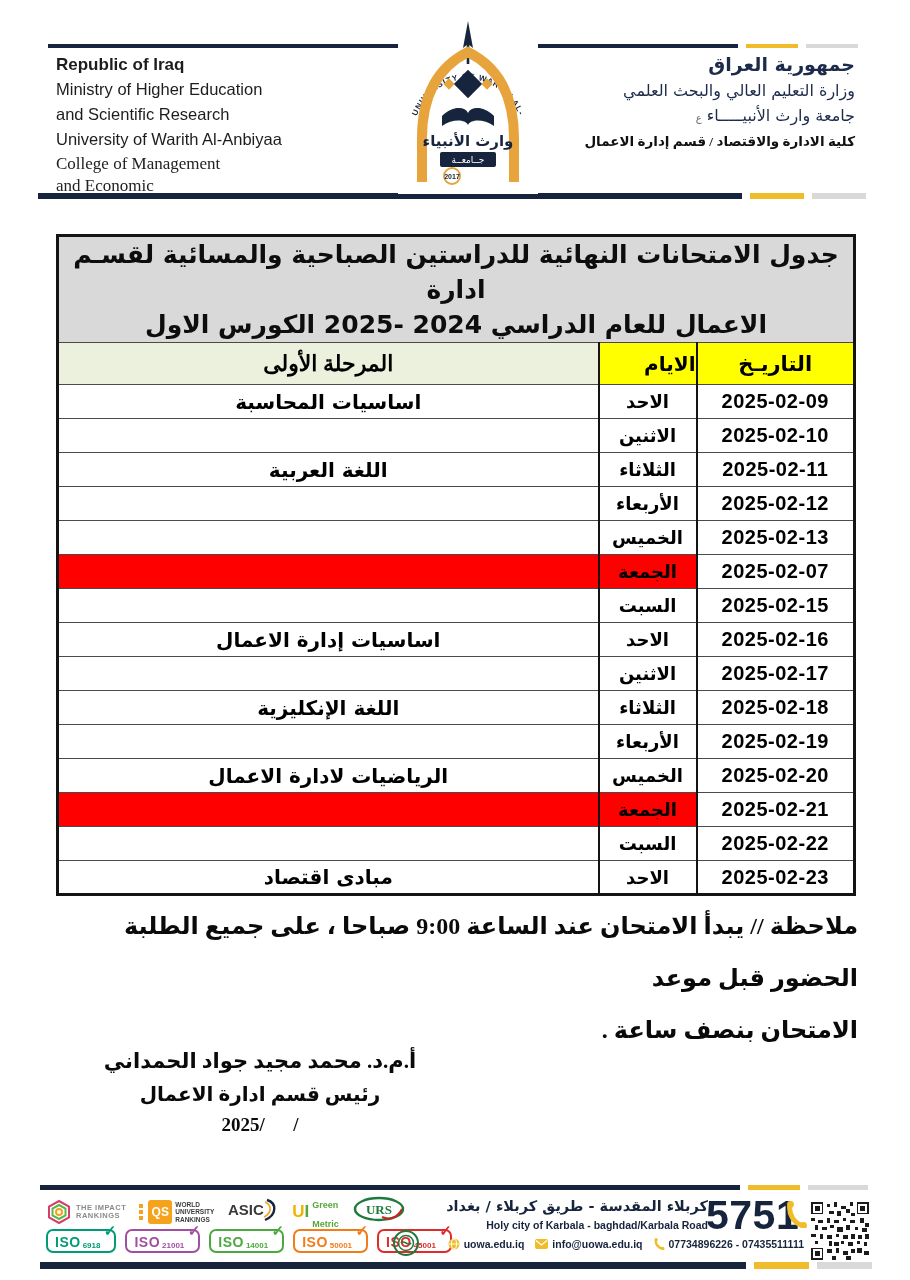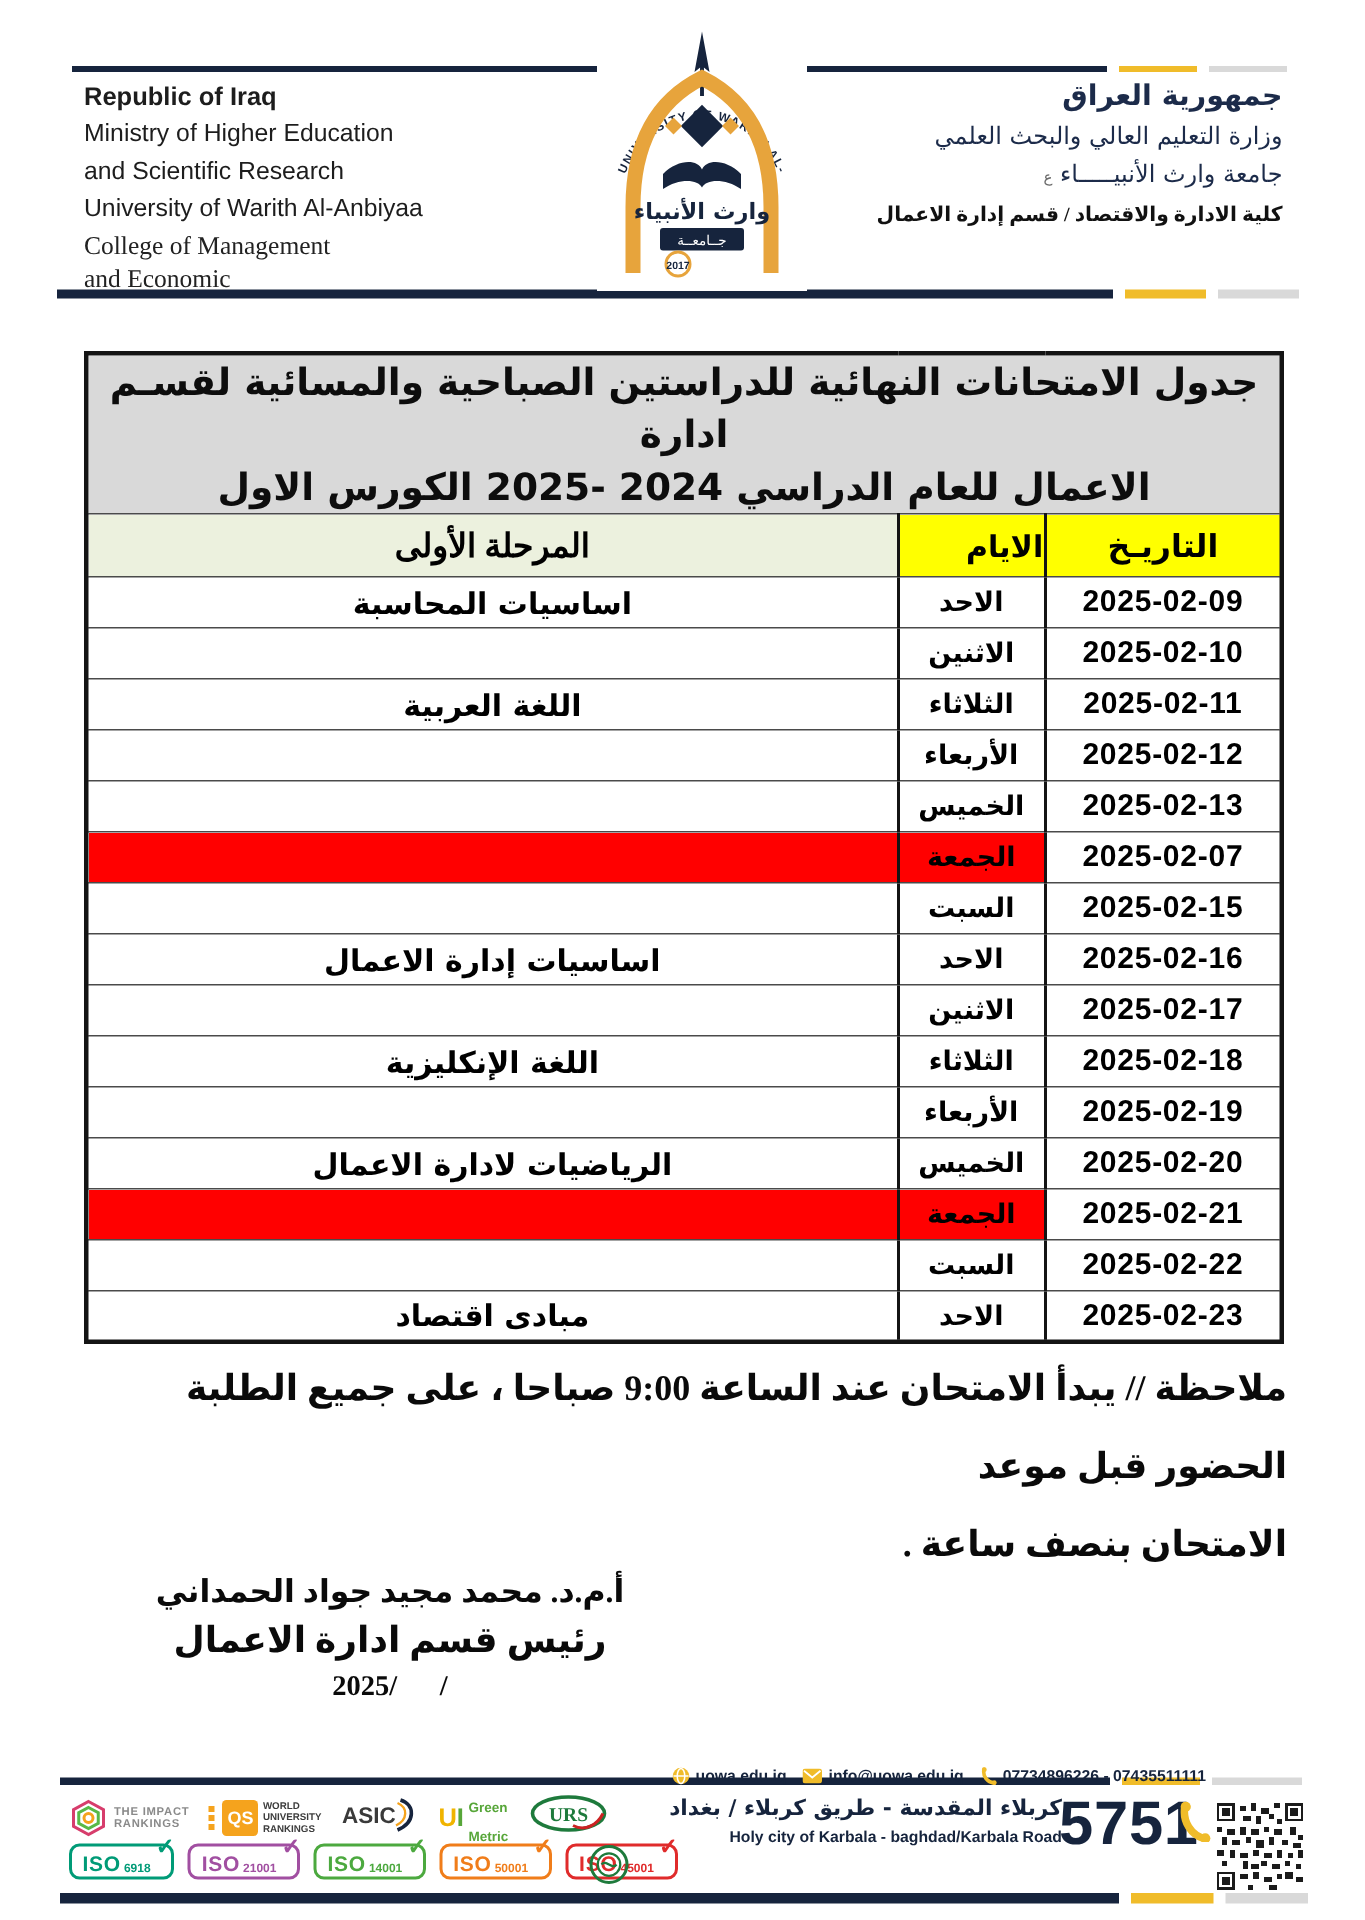--- a/index.html
+++ b/index.html
@@ -52,21 +52,21 @@
   td.c-day  { font-size:18px; }
   td.c-subject { font-size:20px; }
   tr.holiday td.c-day, tr.holiday td.c-subject { background:#ff0000; }
 
   
   .note { position:absolute; left:48px; top:900px; width:810px; direction:rtl; text-align:right;
           font-family:"Liberation Serif","DejaVu Sans",serif; font-weight:bold; font-size:24px; line-height:52px; color:#0a0a0a; }
   .sig { position:absolute; left:70px; top:1044px; width:380px; direction:rtl; text-align:center;
          font-family:"Liberation Serif","DejaVu Sans",serif; font-weight:bold; color:#0a0a0a; }
   .sig .s1 { font-size:21px; line-height:34px; }
-  .sig .s2 { font-size:24px; line-height:32px; }
+  .sig .s2 { font-size:20px; line-height:32px; }
   .sig .s3 { font-size:19px; line-height:30px; white-space:pre; font-family:"Liberation Serif",serif; }
 
   
   .ftr-top-navy { left:40px;  top:1185px; width:700px; height:5px; }
   .ftr-top-gold { left:748px; top:1185px; width:52px;  height:5px; }
   .ftr-top-gray { left:808px; top:1185px; width:60px;  height:5px; }
   .ftr-bot-navy { left:40px;  top:1262px; width:706px; height:7px; }
   .ftr-bot-gold { left:754px; top:1262px; width:55px;  height:7px; }
   .ftr-bot-gray { left:817px; top:1262px; width:55px;  height:7px; }
 
@@ -89,21 +89,21 @@
   .iso-num  { font-size:8px; font-weight:bold; margin-left:2px; }
   .iso-check{ position:absolute; right:-2px; top:-9px; font-size:15px; font-weight:bold; }
 
   .addr-ar { position:absolute; right:202px; top:1198px; width:300px; direction:rtl; text-align:right;
              font-size:14.5px; font-weight:bold; color:#16243d; }
   .addr-en { position:absolute; right:202px; top:1219px; width:300px; text-align:right;
              font-family:"Liberation Sans",sans-serif; font-size:10.5px; font-weight:bold; color:#16243d; }
   .hotline { position:absolute; left:706px; top:1192px; font-family:"Liberation Sans",sans-serif;
              font-size:41px; font-weight:bold; color:#16243d; letter-spacing:0.5px; }
   .handset { position:absolute; left:786px; top:1200px; }
-  .contact-row { position:absolute; right:106px; top:1178px; display:flex; align-items:center; gap:11px;
+  .contact-row { position:absolute; right:106px; top:1238px; display:flex; align-items:center; gap:11px;
                  font-family:"Liberation Sans",sans-serif; font-size:10.5px; font-weight:bold; color:#16243d; }
   .contact-item { display:flex; align-items:center; gap:4px; }
   .qr { position:absolute; left:808px; top:1202px; width:64px; height:58px; }
 </style>
 </head>
 <body>
 
 <div class="page">
 
   <div class="rule navy hdr-top-navy"></div>

